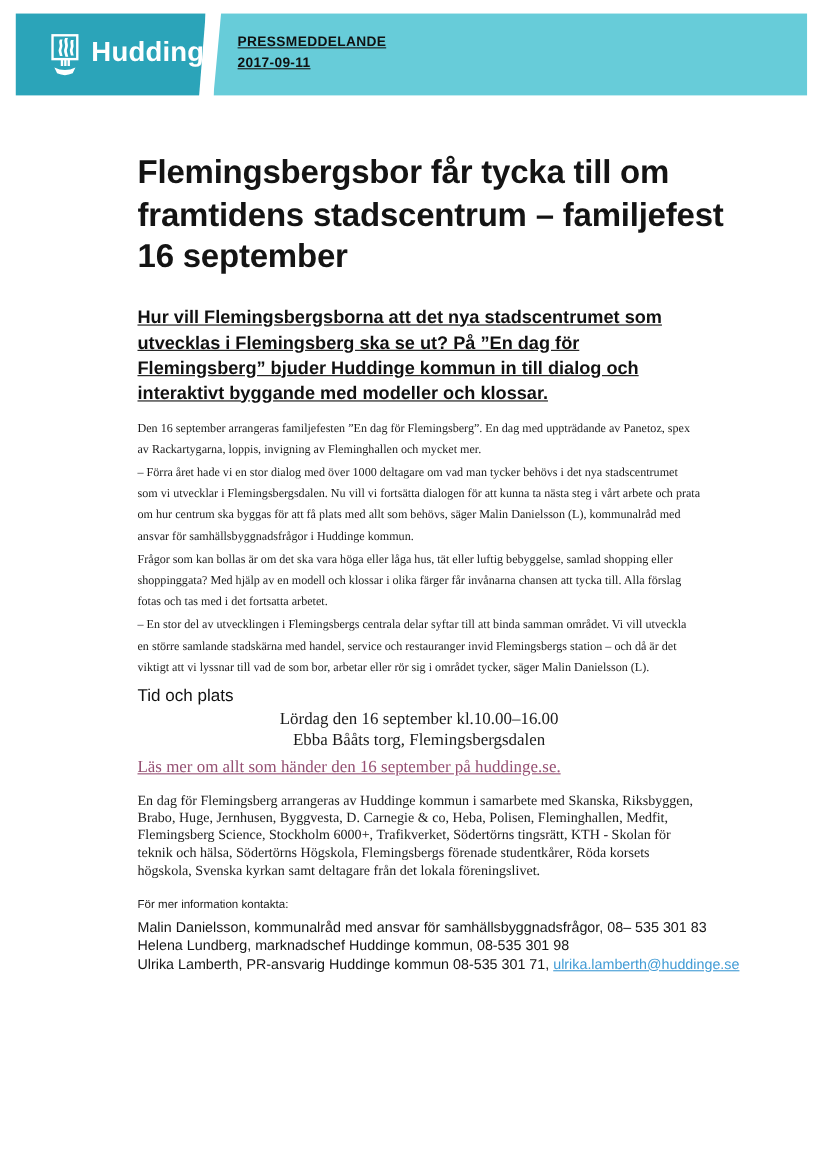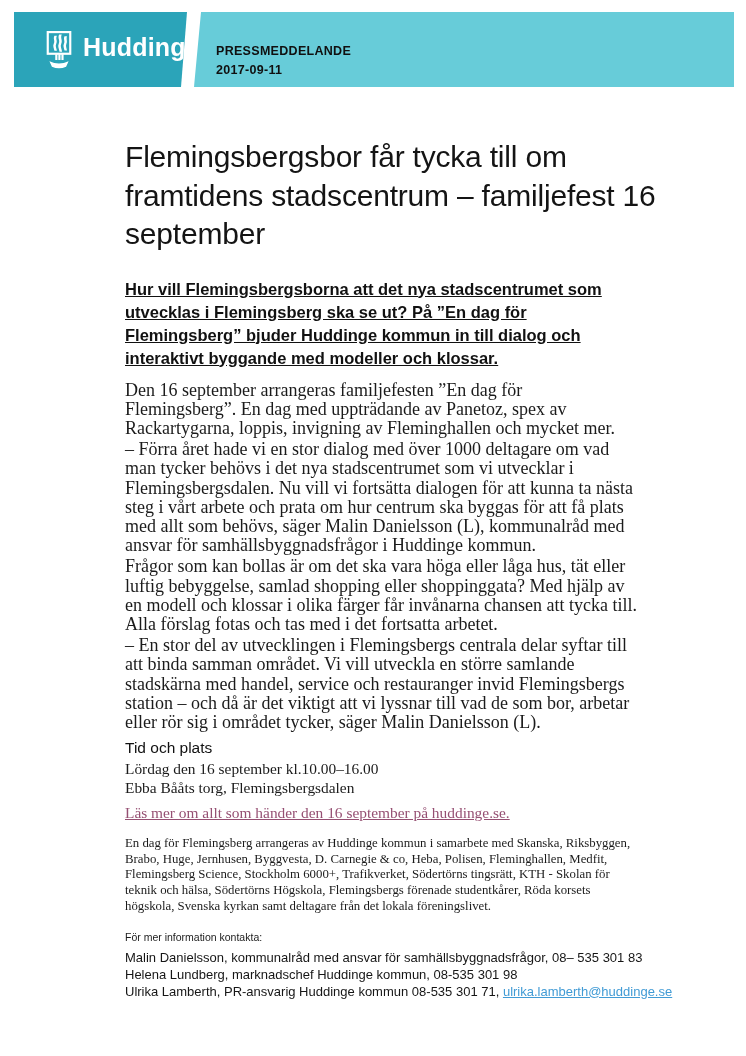--- a/index.html
+++ b/index.html
@@ -40,74 +40,76 @@
     font-weight: bold;
     letter-spacing: 0.2px;
     line-height: 1;
     padding-bottom: 4px;
   }
   .banner {
     flex: 1 1 auto;
     margin-left: 7px;
     background: var(--c-banner, #67CCD9);
     clip-path: polygon(7px 0, 100% 0, 100% 100%, 0 100%);
-    padding: 30px 0 0 22px;
+    padding: 17px 0 0 22px;
+    text-decoration: underline;
   }
   .banner .kicker,
   .banner .date {
     font-weight: bold;
     font-size: 12.5px;
     line-height: 18.5px;
     color: #101010;
     letter-spacing: 0.3px;
   }
 
   
   .content {
     position: absolute;
     left: 125px;
     top: 128px;
     width: 512px;
   }
   .page-title {
     width: 565px;
     margin: 10px 0 24px 0;
-    font-weight: normal;
+    font-weight: bold;
     font-size: 30px;
     line-height: 38.5px;
     color: #141414;
     letter-spacing: -0.2px;
   }
   .lead {
     margin: 0 0 11px 0;
     font-weight: bold;
     font-size: 16.5px;
     line-height: 23px;
     color: #111111;
     text-decoration: underline;
   }
   .body-para {
     margin: 0 0 2px 0;
     font-family: "Liberation Serif", "DejaVu Serif", serif;
-    font-size: 18px;
+    font-size: 11px;
     line-height: 19.2px;
     color: #1b1b1b;
   }
   .details-heading {
     margin: 6px 0 1px 0;
     font-weight: normal;
     font-size: 15.5px;
     line-height: 20px;
     color: #111111;
   }
   .detail-line {
     font-family: "Liberation Serif", "DejaVu Serif", serif;
     font-size: 15.4px;
     line-height: 19.3px;
     color: #1b1b1b;
+    text-align: center;
   }
   .links { margin-top: 5px; }
   .doc-link {
     display: block;
     font-family: "Liberation Serif", "DejaVu Serif", serif;
     font-size: 15.4px;
     line-height: 20px;
     text-decoration: underline;
     cursor: pointer;
   }

